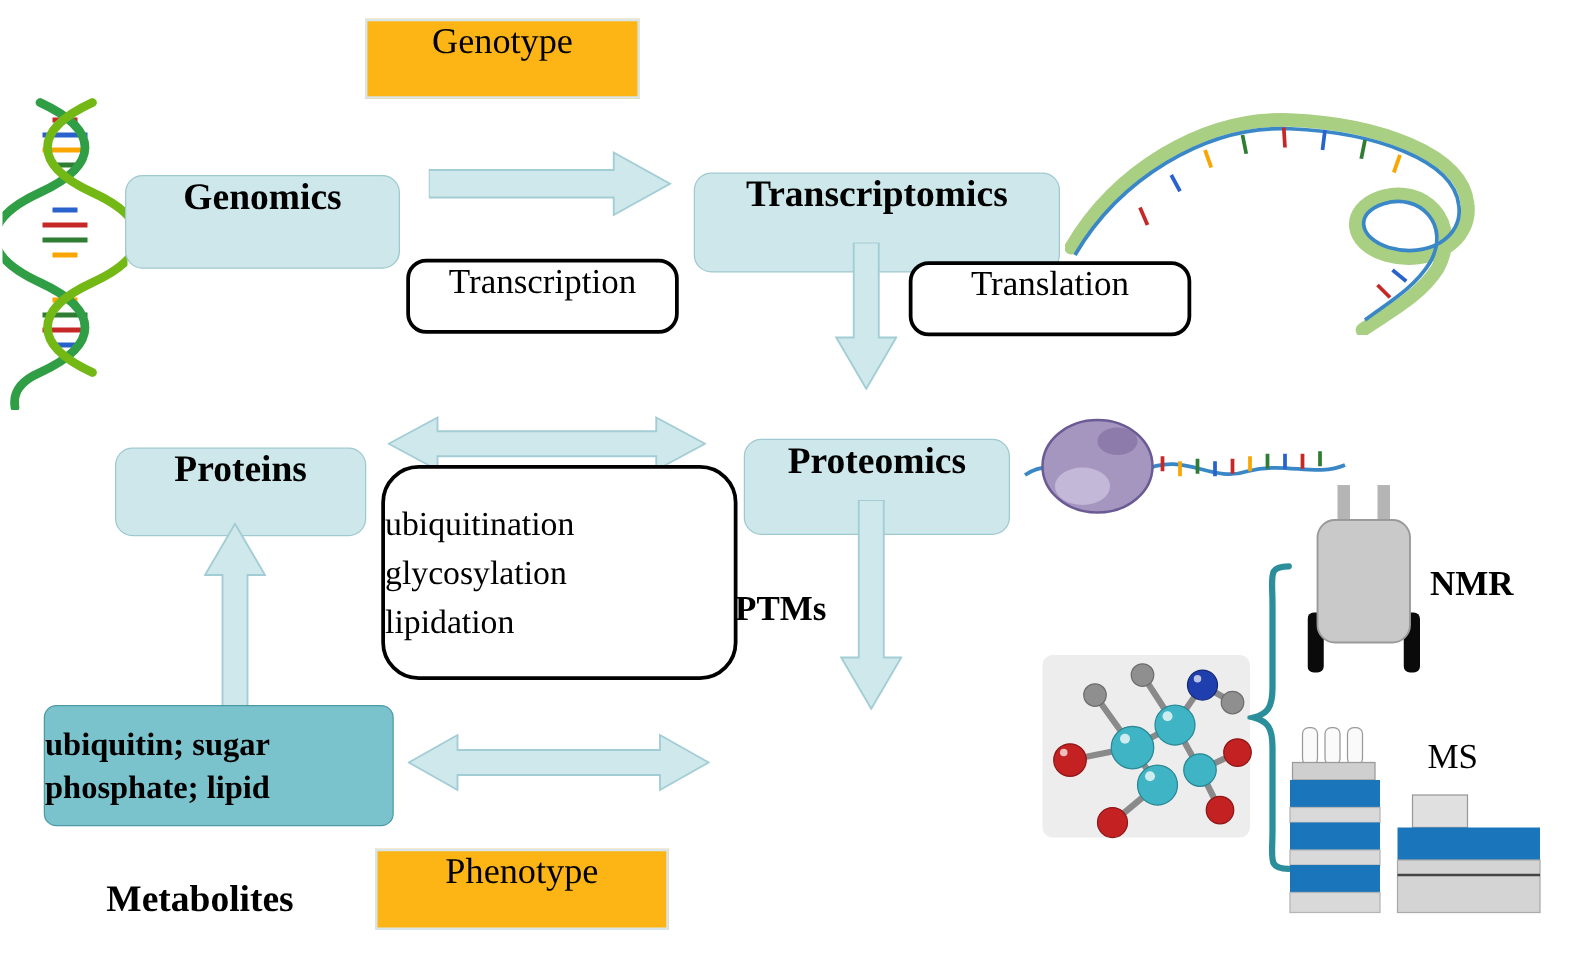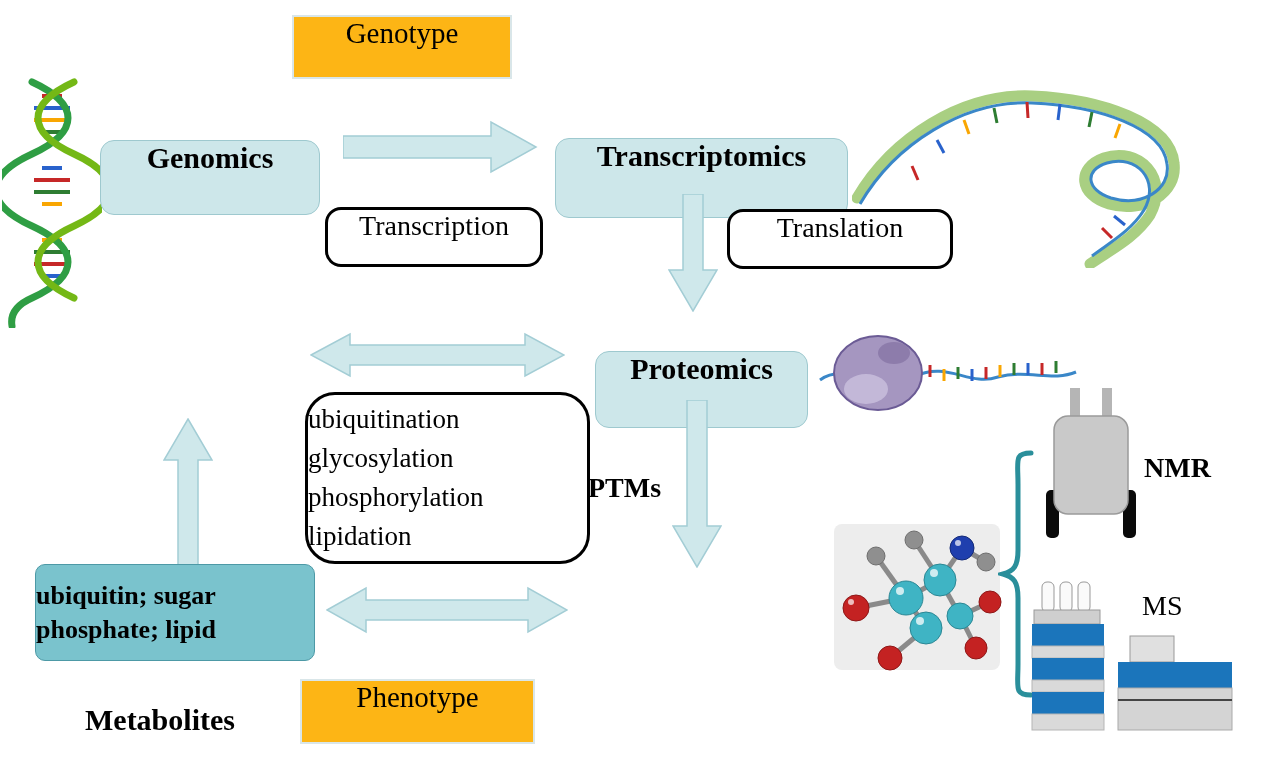--- a/index.html
+++ b/index.html
@@ -77,20 +77,23 @@
   </div>
 
   <svg class="abs" style="left:668px;top:194px;" width="50" height="118" viewBox="0 0 50 118">
     <polygon points="15,0 35,0 35,76 49,76 25,117 1,76 15,76" fill="var(--arrow,#CFE8EB)" stroke="var(--arrow-border,#A3CDD5)" stroke-width="1.5"></polygon>
   </svg>
 
   <div class="box outline f28" style="left:727px;top:209px;width:226px;height:60px;">
     <span>Translation</span>
   </div>
 
+  <div class="box cyan f30 b" style="left:92px;top:327px;width:201px;height:71px;">
+    <span>Proteins</span>
+  </div>
 
   <svg class="abs" style="left:310px;top:332px;" width="255" height="46" viewBox="0 0 255 46">
     <polygon points="1,23 40,2 40,13 215,13 215,2 254,23 215,44 215,33 40,33 40,44" fill="var(--arrow,#CFE8EB)" stroke="var(--arrow-border,#A3CDD5)" stroke-width="1.5"></polygon>
   </svg>
 
   <div class="box cyan f30 b" style="left:595px;top:320px;width:213px;height:77px;">
     <span>Proteomics</span>
   </div>
 
   <svg class="abs" style="left:818px;top:325px;" width="262" height="100" viewBox="0 0 262 100">
@@ -103,24 +106,23 @@
     <line x1="182" y1="40" x2="182" y2="52" stroke="#f9a602" stroke-width="3"></line>
     <line x1="196" y1="38" x2="196" y2="50" stroke="#2e7d32" stroke-width="3"></line>
     <line x1="210" y1="38" x2="210" y2="50" stroke="#2962cc" stroke-width="3"></line>
     <line x1="224" y1="38" x2="224" y2="50" stroke="#c62828" stroke-width="3"></line>
     <line x1="238" y1="36" x2="238" y2="48" stroke="#2e7d32" stroke-width="3"></line>
     <ellipse cx="60" cy="48" rx="44" ry="37" fill="#a596c0" stroke="#6b5b95" stroke-width="2"></ellipse>
     <ellipse cx="48" cy="64" rx="22" ry="15" fill="#c3b8d8"></ellipse>
     <ellipse cx="76" cy="28" rx="16" ry="11" fill="#8d7cab"></ellipse>
   </svg>
 
-  <div class="box outline-big col f27 lh" style="left:305px;top:392px;width:285px;height:172px;">
+  <div class="box outline-big col f27 lh" style="left:305px;top:372px;width:285px;height:172px;">
     <div>ubiquitination</div>
     <div>glycosylation</div>
-    <div>phosphorylation</div>
     <div>lipidation</div>
   </div>
 
   <div class="plaintext f28 b" style="left:588px;top:472px;">PTMs</div>
 
   <svg class="abs" style="left:672px;top:400px;" width="50" height="168" viewBox="0 0 50 168">
     <polygon points="15,0 35,0 35,126 49,126 25,167 1,126 15,126" fill="var(--arrow,#CFE8EB)" stroke="var(--arrow-border,#A3CDD5)" stroke-width="1.5"></polygon>
   </svg>
 
   <svg class="abs" style="left:163px;top:418px;" width="50" height="148" viewBox="0 0 50 148">

